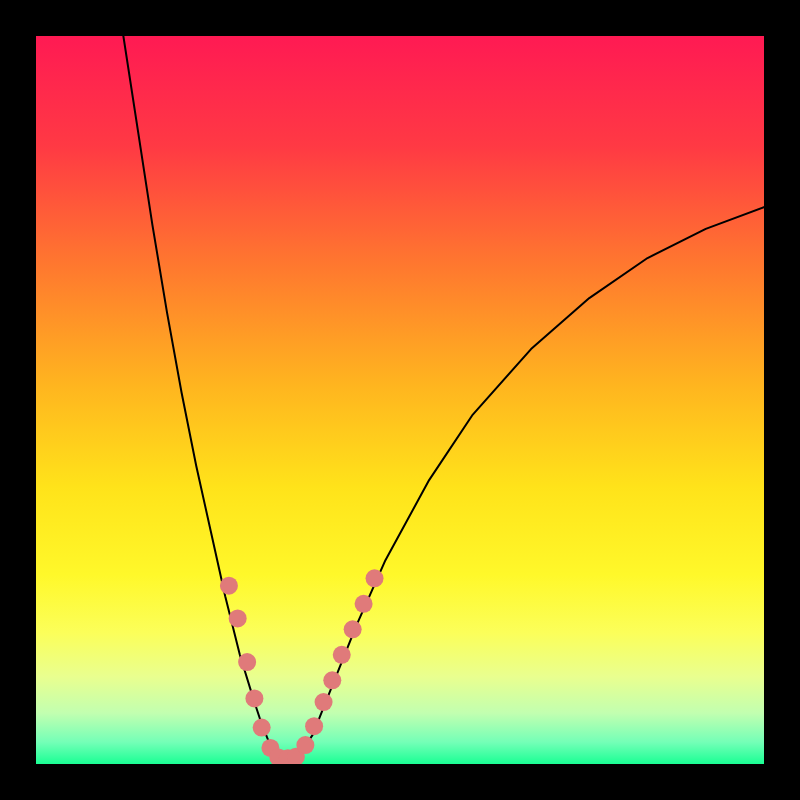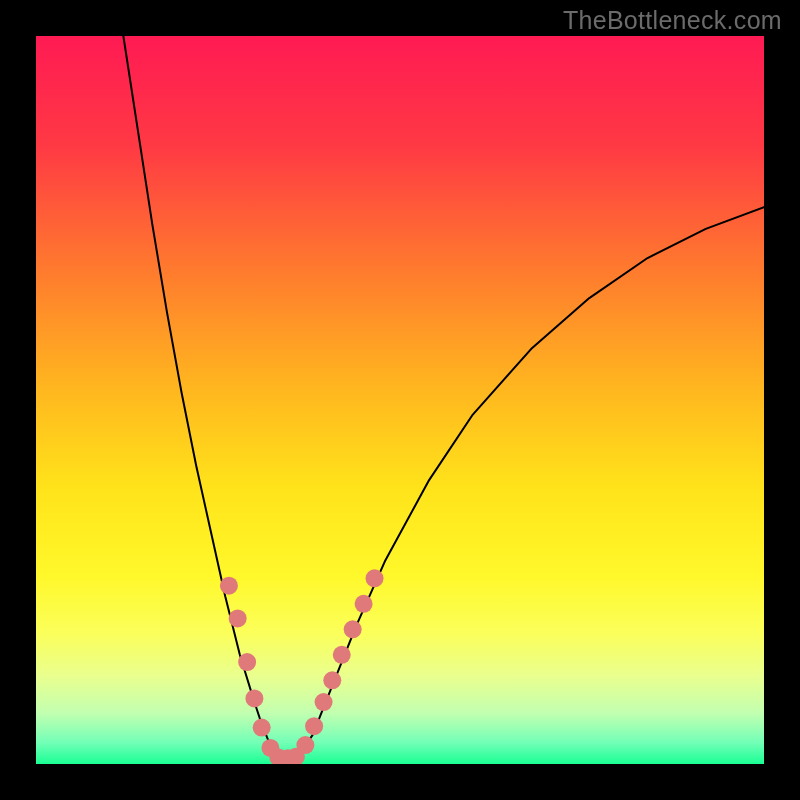--- a/index.html
+++ b/index.html
@@ -51,21 +51,20 @@
     font-weight: 500;
     letter-spacing: 0.3px;
     font-family: Arial, Helvetica, sans-serif;
   }
 </style>
 </head>
 <body>
 
 <div class="frame">
 
-  <div class="watermark">TheBottleneck.com</div>
 
   <div class="plot-area">
     <svg class="gradient-bg" viewBox="0 0 728 728" preserveAspectRatio="none">
       <defs>
         <linearGradient id="bg-grad" x1="0" y1="0" x2="0" y2="1">
             <stop offset="0%" stop-color="#ff1a53"></stop>
             <stop offset="15%" stop-color="#ff3944"></stop>
             <stop offset="32%" stop-color="#ff7a2e"></stop>
             <stop offset="48%" stop-color="#ffb51f"></stop>
             <stop offset="62%" stop-color="#ffe31a"></stop>

